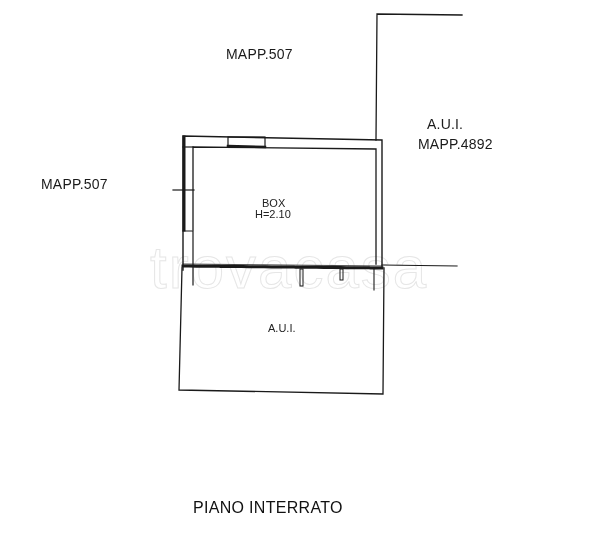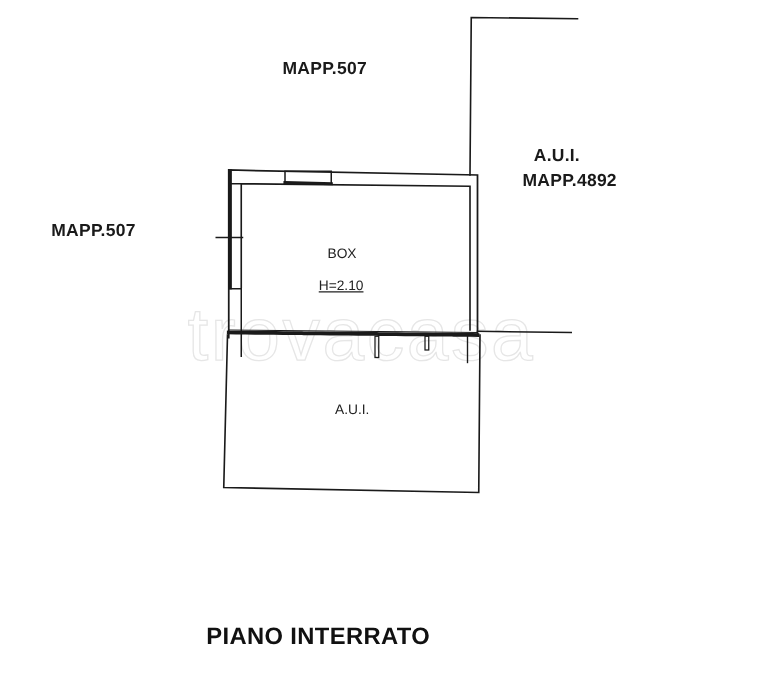--- a/index.html
+++ b/index.html
@@ -1,22 +1,22 @@
 <!DOCTYPE html>
 <html><head>
 <meta charset="utf-8">
 <style>
   html,body{margin:0;padding:0;background:#ffffff;}
   #canvas{position:relative;width:607px;height:552px;background:#ffffff;overflow:hidden;}
   svg{position:absolute;left:0;top:0;}
   .lbl{position:absolute;font-family:"Liberation Sans",sans-serif;color:#1a1a1a;white-space:nowrap;}
-  .bold{font-weight:bold;font-size:14px;letter-spacing:0.2px;}
+  .bold{font-weight:normal;font-size:14px;letter-spacing:0.2px;}
   .small{font-size:11px;font-weight:normal;color:#222;}
   .center{text-align:left;}
-  .title{font-size:19px;font-weight:bold;color:#111;letter-spacing:0.3px;}
+  .title{font-size:16px;font-weight:normal;color:#111;letter-spacing:0.3px;margin-left:28px;}
   .wm{position:absolute;font-family:"Liberation Sans",sans-serif;font-size:60px;color:transparent;
       -webkit-text-stroke:1px #e6e6e6;letter-spacing:2px;}
 </style>
 </head>
 <body>
 
 <div id="canvas">
 
   <div class="wm" style="left:150px;top:233px;">trovacasa</div>
 
@@ -51,18 +51,18 @@
       <polyline points="182,268 179,390 383,394 384,268" stroke-width="1.3"></polyline>
     </g>
   </svg>
 
   <div class="lbl bold" style="left:226px;top:46px;">MAPP.507</div>
   <div class="lbl bold" style="left:41px;top:176px;">MAPP.507</div>
   <div class="lbl bold" style="left:427px;top:116px;">A.U.I.</div>
   <div class="lbl bold" style="left:418px;top:136px;">MAPP.4892</div>
 
   <div class="lbl small center" style="left:262px;top:197px;width:40px;">BOX</div>
-  <div class="lbl small center" style="left:255px;top:223px;width:54px;text-decoration:underline;">H=2.10</div>
+  <div class="lbl small center" style="left:255px;top:208px;width:54px;">H=2.10</div>
 
   <div class="lbl small" style="left:268px;top:322px;">A.U.I.</div>
 
   <div class="lbl title" style="left:165px;top:499px;">PIANO INTERRATO</div>
 </div>
 
 </body></html>

